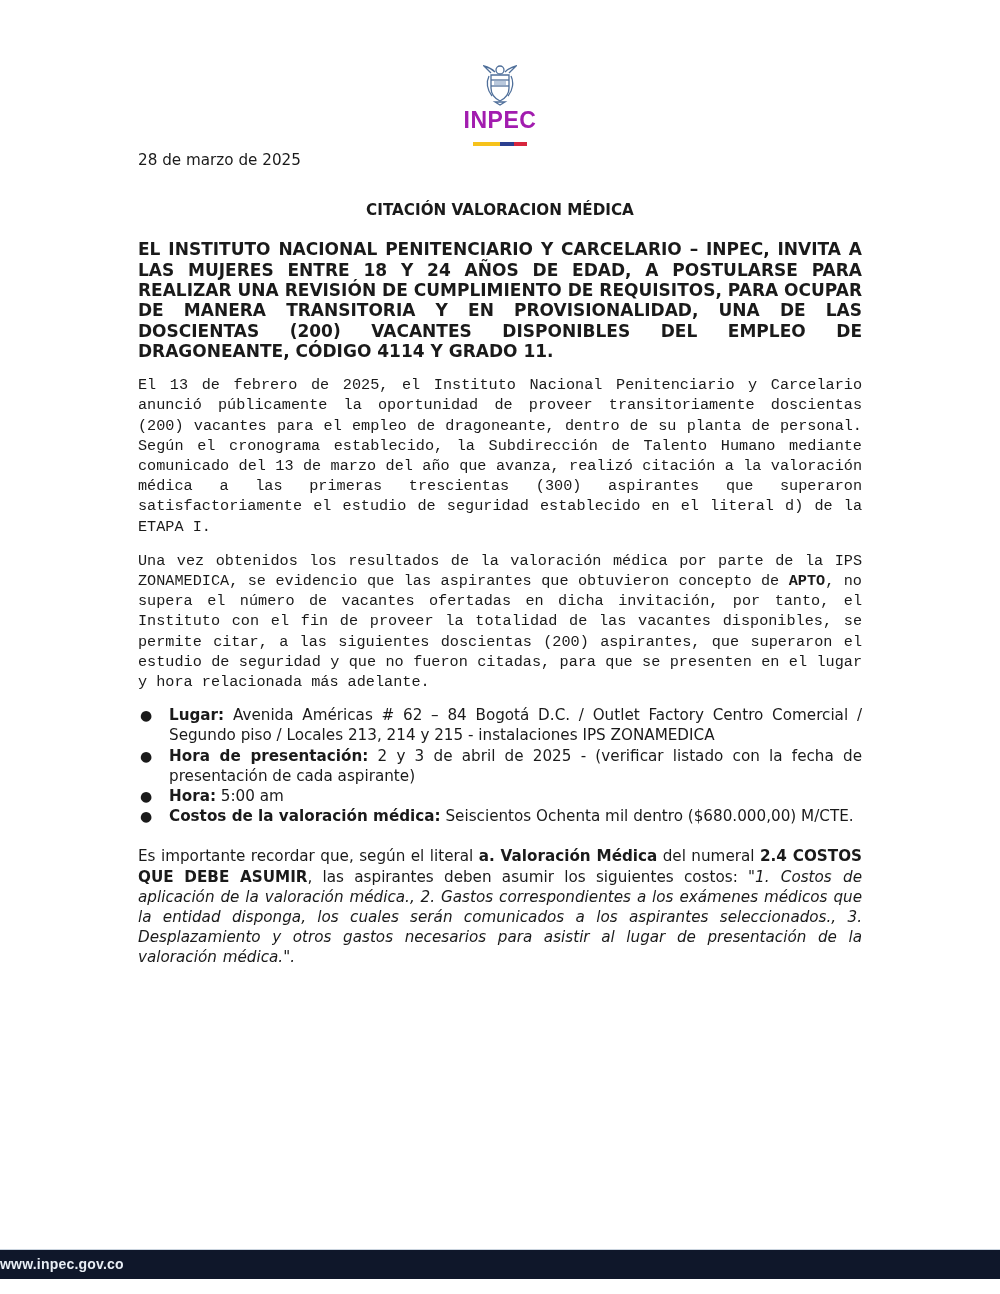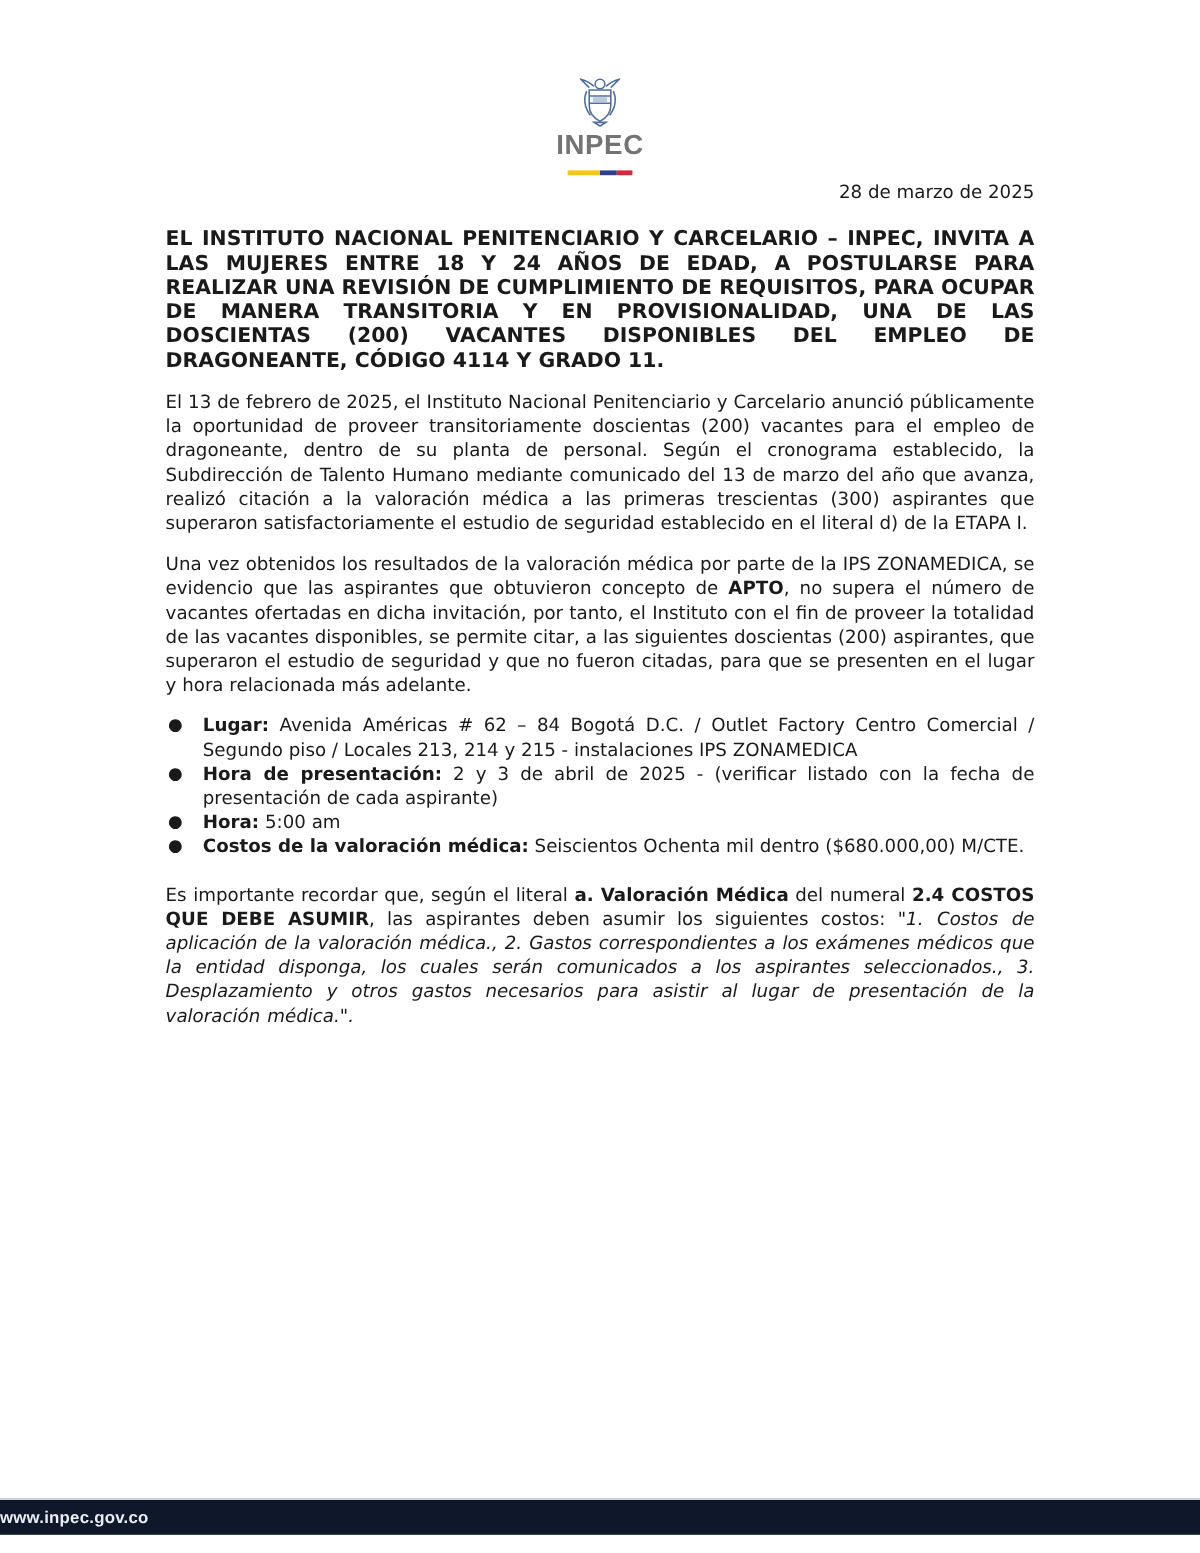--- a/index.html
+++ b/index.html
@@ -3,31 +3,31 @@
 <meta charset="utf-8">
 <style>
   html, body { margin: 0; padding: 0; background: #ffffff; }
   body { width: 1000px; height: 1294px; position: relative; overflow: hidden;
          font-family: "DejaVu Sans", sans-serif; color: #1a1a1a; }
   .page { position: absolute; left: 0; top: 0; width: 1000px; height: 1294px; }
 
   .logo { position: absolute; left: 450px; top: 64px; width: 100px; text-align: center; }
   .logo svg { display: block; margin: 0 auto; }
   .logo-text { font-family: "Liberation Sans", sans-serif; font-weight: bold; font-size: 23px;
-               color: #737373; letter-spacing: 0.5px; margin-top: 1px; line-height: 26px; }
+               color: #a21caf; letter-spacing: 0.5px; margin-top: 1px; line-height: 26px; }
   .flag-bar { display: flex; width: 54px; height: 4px; margin: 9px auto 0 auto; }
   .flag-bar span { display: block; height: 4px; }
 
   .content { position: absolute; left: 138px; top: 150px; width: 724px;
              font-size: 15.2px; line-height: 20.2px; }
-  .date { margin: 0; text-align: right; }
+  .date { margin: 0; }
   .title { text-align: center; font-weight: bold; margin: 30px 0 0 0; }
   .intro { font-weight: bold; font-size: 17px; line-height: 20.3px; text-align: justify;
            margin: 19px 0 0 0; text-align-last: left; }
-  p.body { margin: 14px 0 0 0; text-align: justify; }
+  p.body { margin: 14px 0 0 0; text-align: justify; font-family: Liberation Mono, monospace; }
   .section-head { font-weight: bold; margin: 14px 0 0 0; }
   ul.info { list-style: none; margin: 13px 0 0 0; padding: 0; }
   ul.info li { position: relative; padding-left: 31px; text-align: justify; }
   ul.info li .bullet { position: absolute; left: 2px; top: 0; font-size: 14px; }
   ul.info li b { font-weight: bold; }
   p.costs { margin: 20px 0 0 0; text-align: justify; }
   .quote { font-style: italic; word-spacing: 1px; }
 
   .bottom-bar { position: absolute; left: 463px; top: 1250px; display: flex; height: 5px; width: 73px; }
   .bottom-bar span { display: block; height: 5px; }
@@ -59,20 +59,21 @@
     <div class="logo-text">INPEC</div>
     <div class="flag-bar">
       <span style="width:27px;background:#f6c21b"></span>
       <span style="width:14px;background:#2b3f8f"></span>
       <span style="width:13px;background:#d7263d"></span>
     </div>
   </div>
 
   <div class="content">
     <p class="date">28 de marzo de 2025</p>
+    <p class="title">CITACIÓN VALORACION MÉDICA</p>
     <p class="intro">EL INSTITUTO NACIONAL PENITENCIARIO Y CARCELARIO – INPEC, INVITA A LAS MUJERES ENTRE 18 Y 24 AÑOS DE EDAD, A POSTULARSE PARA REALIZAR UNA REVISIÓN DE CUMPLIMIENTO DE REQUISITOS, PARA OCUPAR DE MANERA TRANSITORIA Y EN PROVISIONALIDAD, UNA DE LAS DOSCIENTAS (200) VACANTES DISPONIBLES DEL EMPLEO DE DRAGONEANTE, CÓDIGO 4114 Y GRADO 11.</p>
     <p class="body">El 13 de febrero de 2025, el Instituto Nacional Penitenciario y Carcelario anunció públicamente la oportunidad de proveer transitoriamente doscientas (200) vacantes para el empleo de dragoneante, dentro de su planta de personal. Según el cronograma establecido, la Subdirección de Talento Humano mediante comunicado del 13 de marzo del año que avanza, realizó citación a la valoración médica a las primeras trescientas (300) aspirantes que superaron satisfactoriamente el estudio de seguridad establecido en el literal d) de la ETAPA I.</p>
     <p class="body"><span>Una vez obtenidos los resultados de la valoración médica por parte de la IPS ZONAMEDICA, se evidencio que las aspirantes que obtuvieron concepto de </span><b>APTO</b><span>, no supera el número de vacantes ofertadas en dicha invitación, por tanto, el Instituto con el fin de proveer la totalidad de las vacantes disponibles, se permite citar, a las siguientes doscientas (200) aspirantes, que superaron el estudio de seguridad y que no fueron citadas, para que se presenten en el lugar y hora relacionada más adelante.</span></p>
     <ul class="info">
       <li><span class="bullet">●</span><b>Lugar:</b><span> Avenida Américas # 62 – 84 Bogotá D.C. / Outlet Factory Centro Comercial / Segundo piso / Locales 213, 214 y 215 - instalaciones IPS ZONAMEDICA</span></li>
       <li><span class="bullet">●</span><b>Hora de presentación:</b><span> 2 y 3 de abril de 2025 - (verificar listado con la fecha de presentación de cada aspirante)</span></li>
       <li><span class="bullet">●</span><b>Hora:</b><span> 5:00 am</span></li>
       <li><span class="bullet">●</span><b>Costos de la valoración médica:</b><span> Seiscientos Ochenta mil dentro ($680.000,00) M/CTE.</span></li>
     </ul>
     <p class="costs"><span>Es importante recordar que, según el literal </span><b>a. Valoración Médica</b><span> del numeral </span><b>2.4 COSTOS QUE DEBE ASUMIR</b><span>, las aspirantes deben asumir los siguientes costos: </span><span class="quote">"1.      Costos de aplicación de la valoración médica., 2. Gastos correspondientes a los exámenes médicos que la entidad disponga, los cuales serán comunicados a los aspirantes seleccionados., 3.        Desplazamiento y otros gastos necesarios para asistir al lugar de presentación de la valoración médica.".</span></p>

